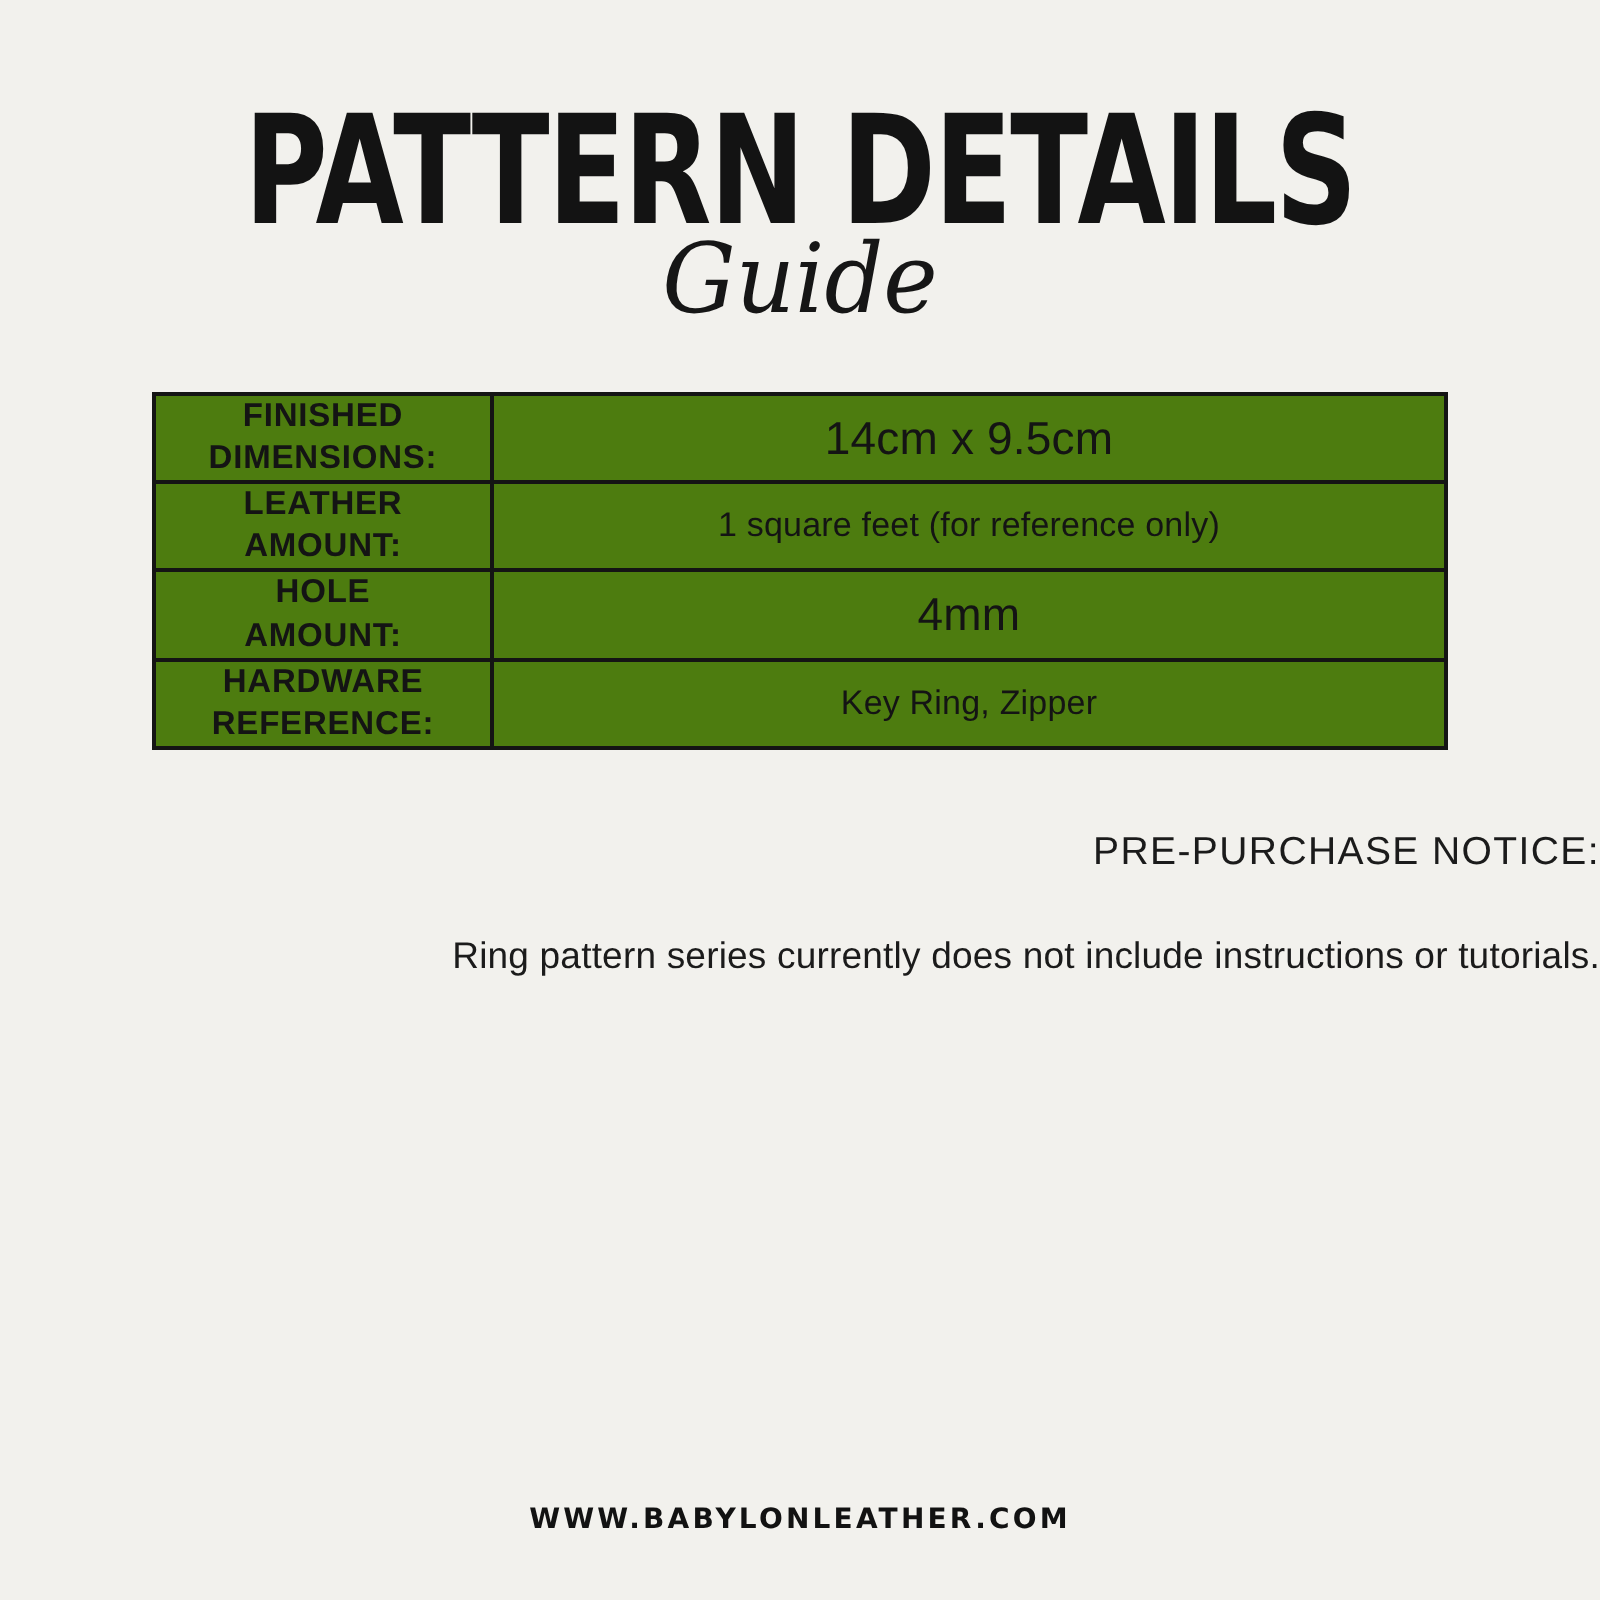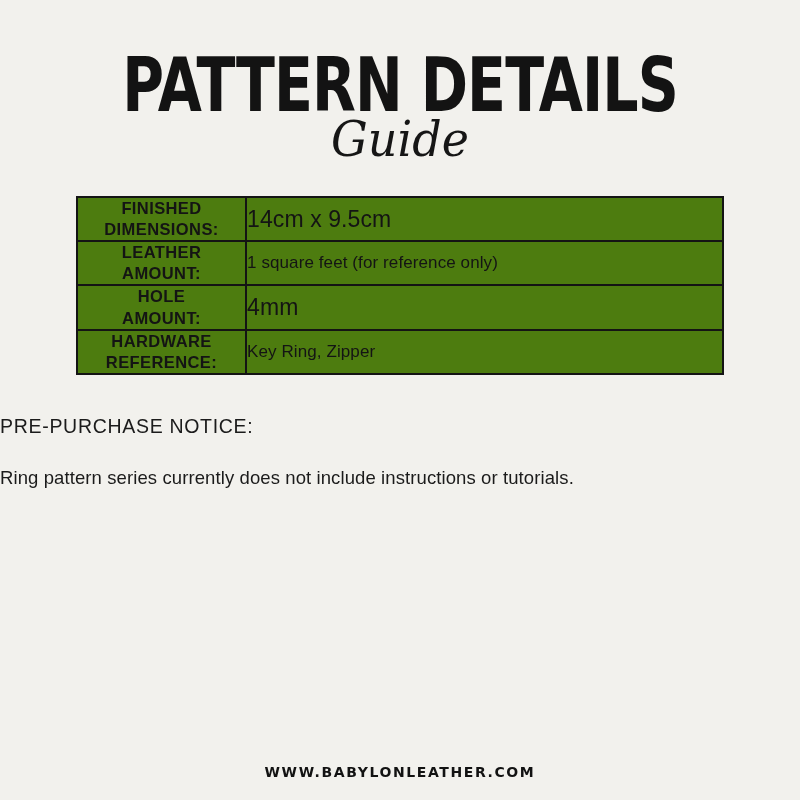--- a/index.html
+++ b/index.html
@@ -72,52 +72,52 @@
     width: 167px;
     text-align: center;
     font-weight: bold;
     font-size: 16.5px;
     letter-spacing: 0.4px;
     line-height: 1.28;
     padding: 14px 6px;
     font-family: "Liberation Sans", sans-serif;
   }
   td.value {
-    text-align: left;
+    text-align: center;
     font-size: 23px;
     padding: 18px 10px;
     font-family: "Liberation Sans", sans-serif;
     letter-spacing: 0.1px;
   }
   td.value.small {
     font-size: 17px;
   }
 
   
   .notice {
     margin-top: 40px;
-    text-align: left;
+    text-align: right;
     width: 100%;
   }
   .notice-heading {
     font-size: 19.5px;
     letter-spacing: 0.7px;
     color: #1b1b1b;
   }
   .notice-line {
     font-size: 18.5px;
     margin-top: 29px;
     color: #1b1b1b;
     letter-spacing: 0.1px;
   }
 
   
   .footer {
     position: absolute;
-    bottom: 20px;
+    bottom: 32px;
     left: 0;
     width: 100%;
     text-align: center;
     font-family: "DejaVu Sans", sans-serif;
     font-weight: bold;
     font-size: 14px;
     letter-spacing: 1.6px;
     color: #121212;
   }
 </style>

